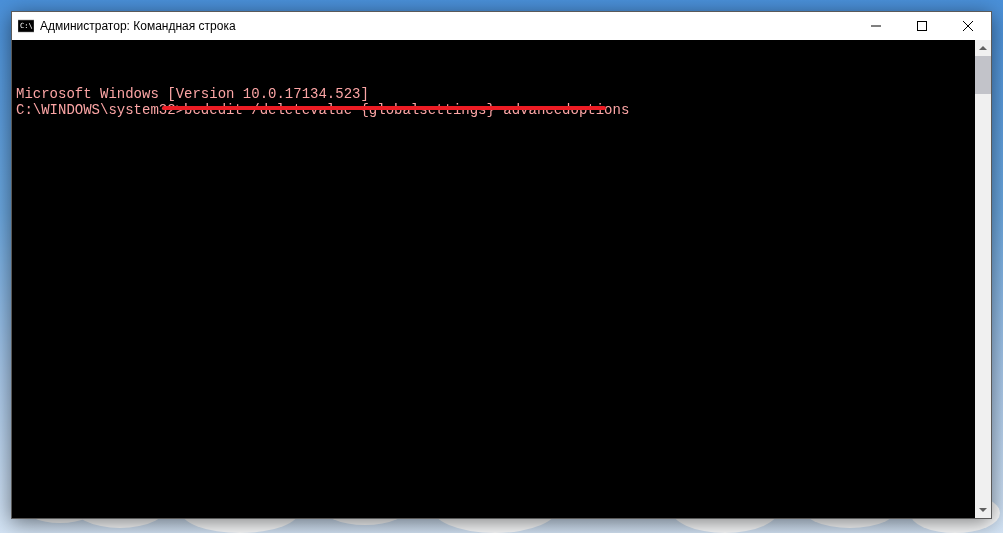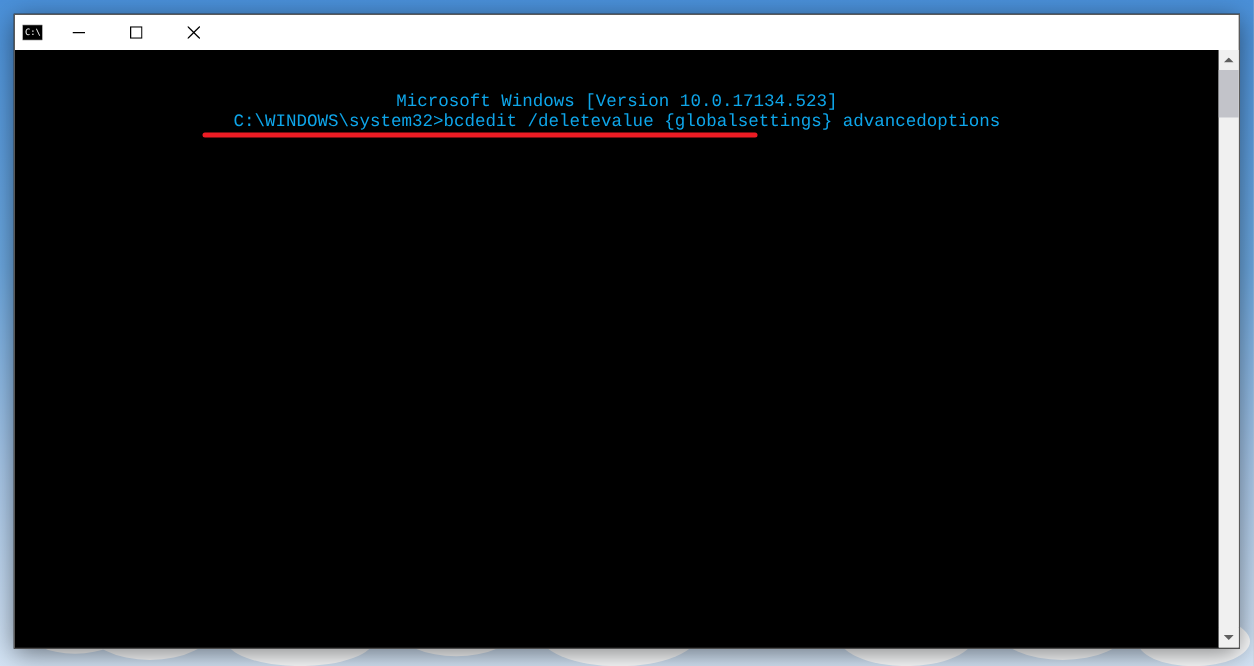--- a/index.html
+++ b/index.html
@@ -84,29 +84,28 @@
       fill: none;
     }
     .terminal-area {
       flex: 1;
       display: flex;
       background: #000;
       position: relative;
     }
     .terminal-content {
       flex: 1;
-      padding: 2px 4px;
+      padding: 14px 4px;
       font-family: 'Consolas', 'Courier New', monospace;
       font-size: 14px;
       line-height: 16px;
-      color: #0ea5e9;
+      color: #fca5a5;
       white-space: pre;
       overflow: hidden;
       position: relative;
-      text-align: center;
     }
     .terminal-line {
       display: block;
     }
     .underline {
       position: absolute;
       height: 4px;
       background: #ed1c24;
       border-radius: 2px;
     }
@@ -159,20 +158,21 @@
 </div>
 
 <div class="window">
   <div class="titlebar">
     <div class="titlebar-icon">
       <svg viewBox="0 0 16 16">
         <rect x="0" y="2" width="16" height="12" fill="#000" stroke="#888" stroke-width="0.5"></rect>
         <text x="2" y="10" font-size="7" fill="#fff" font-family="monospace">C:\</text>
       </svg>
     </div>
+    <div class="titlebar-text">Администратор: Командная строка</div>
     <div class="titlebar-controls">
       <div class="titlebar-btn">
         <svg width="10" height="10" viewBox="0 0 10 10">
             <line x1="0" y1="5" x2="10" y2="5"></line>
           </svg>
       </div>
       <div class="titlebar-btn">
         <svg width="10" height="10" viewBox="0 0 10 10">
             <rect x="0.5" y="0.5" width="9" height="9"></rect>
           </svg>

